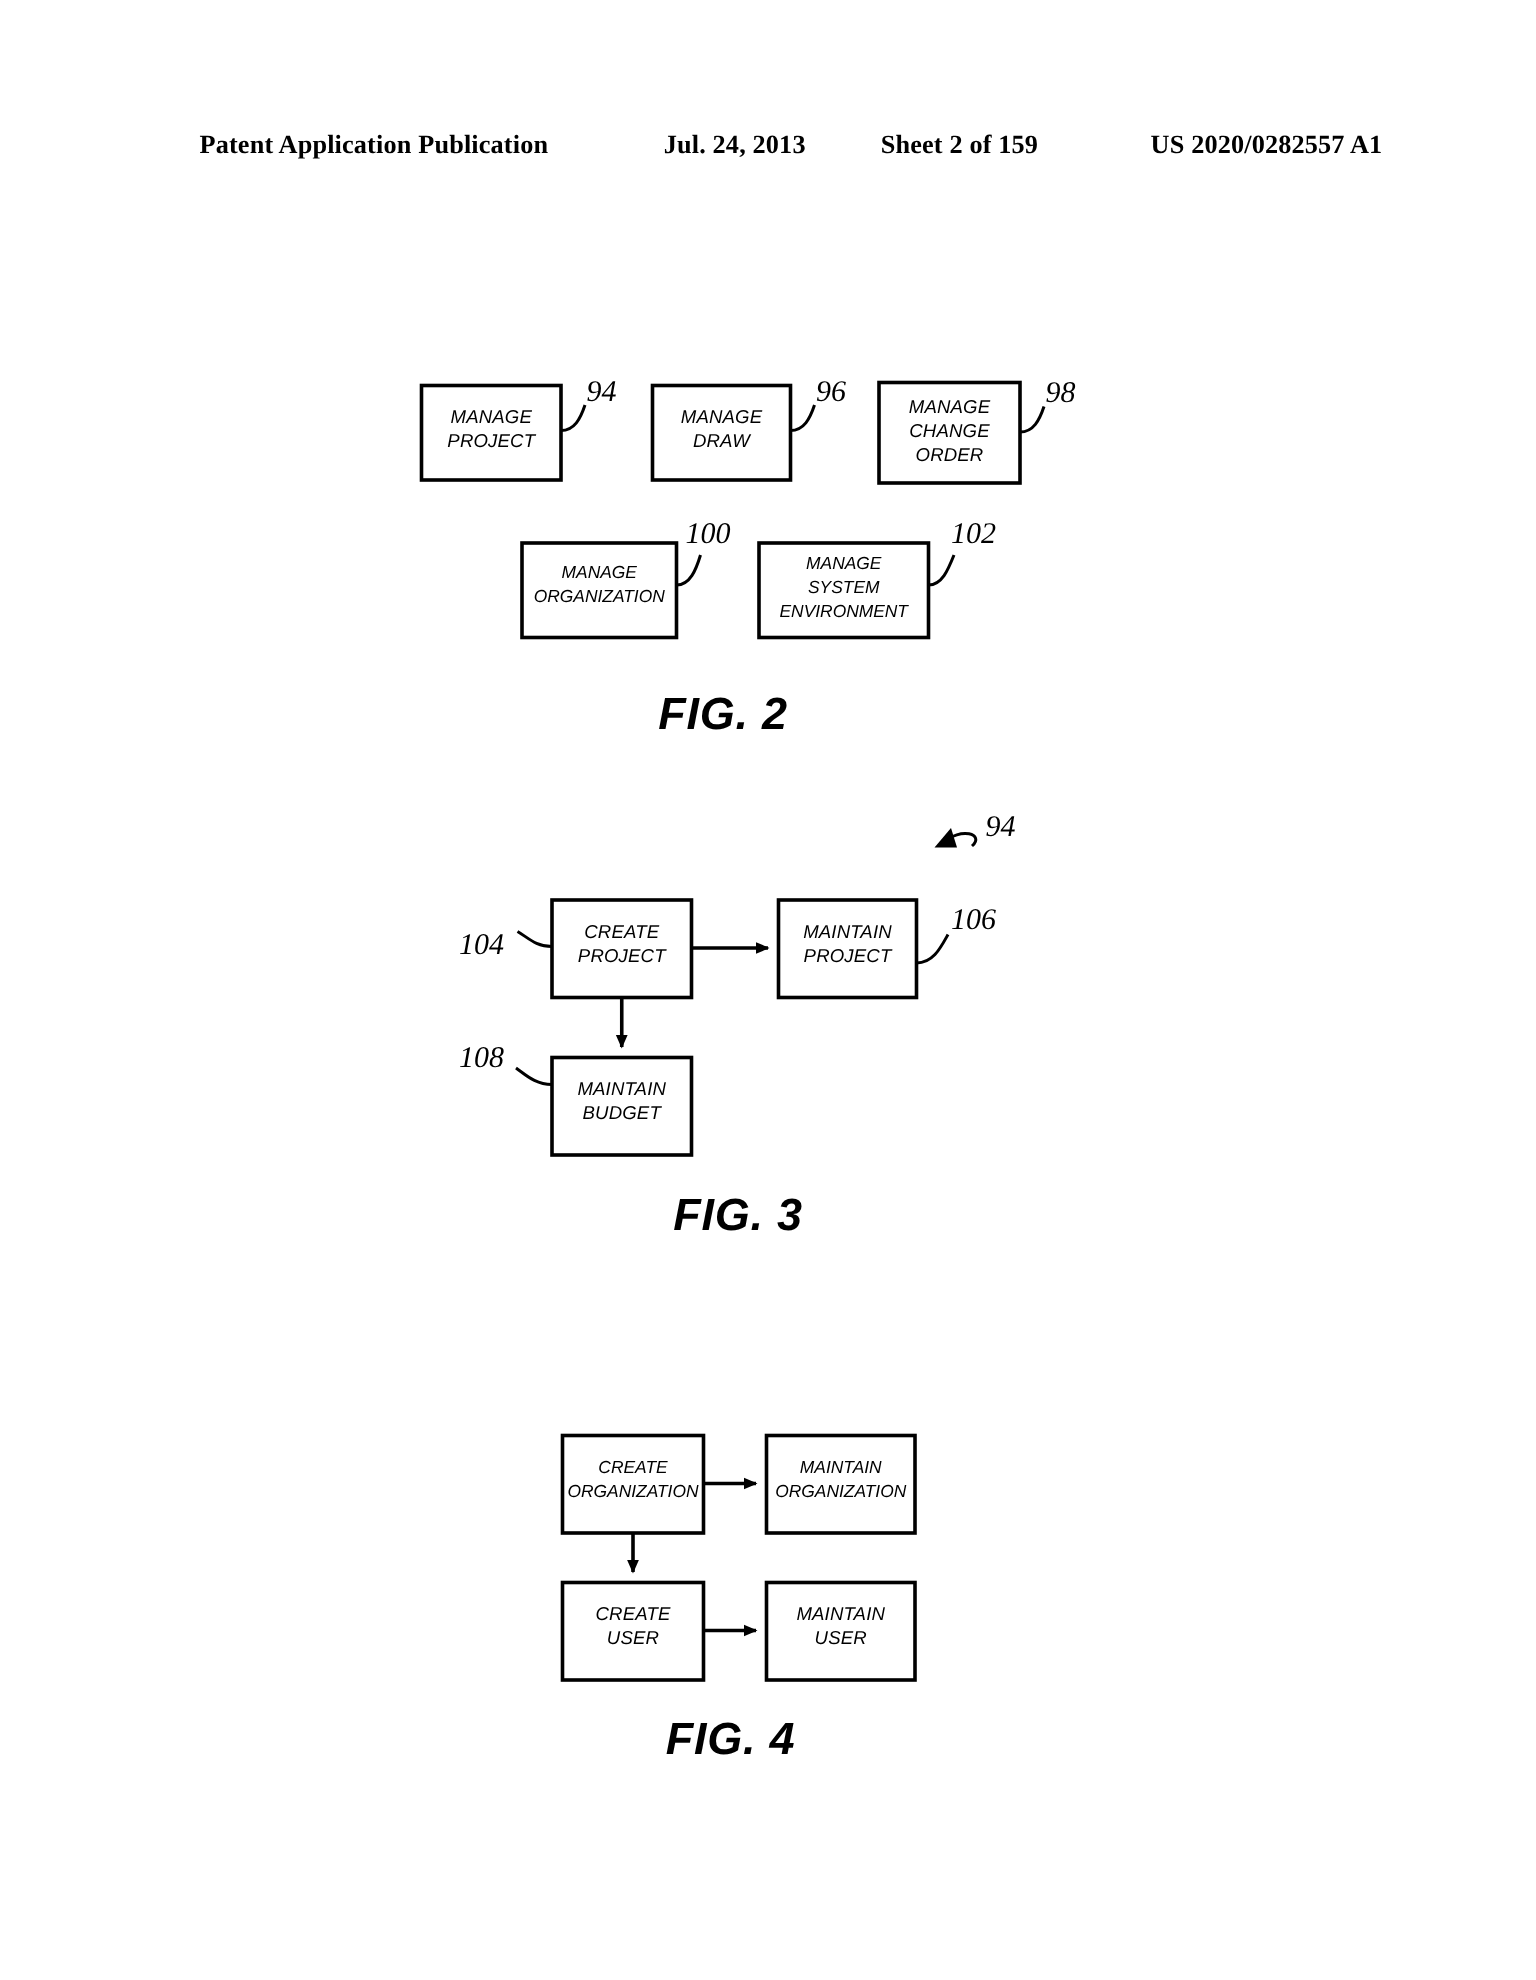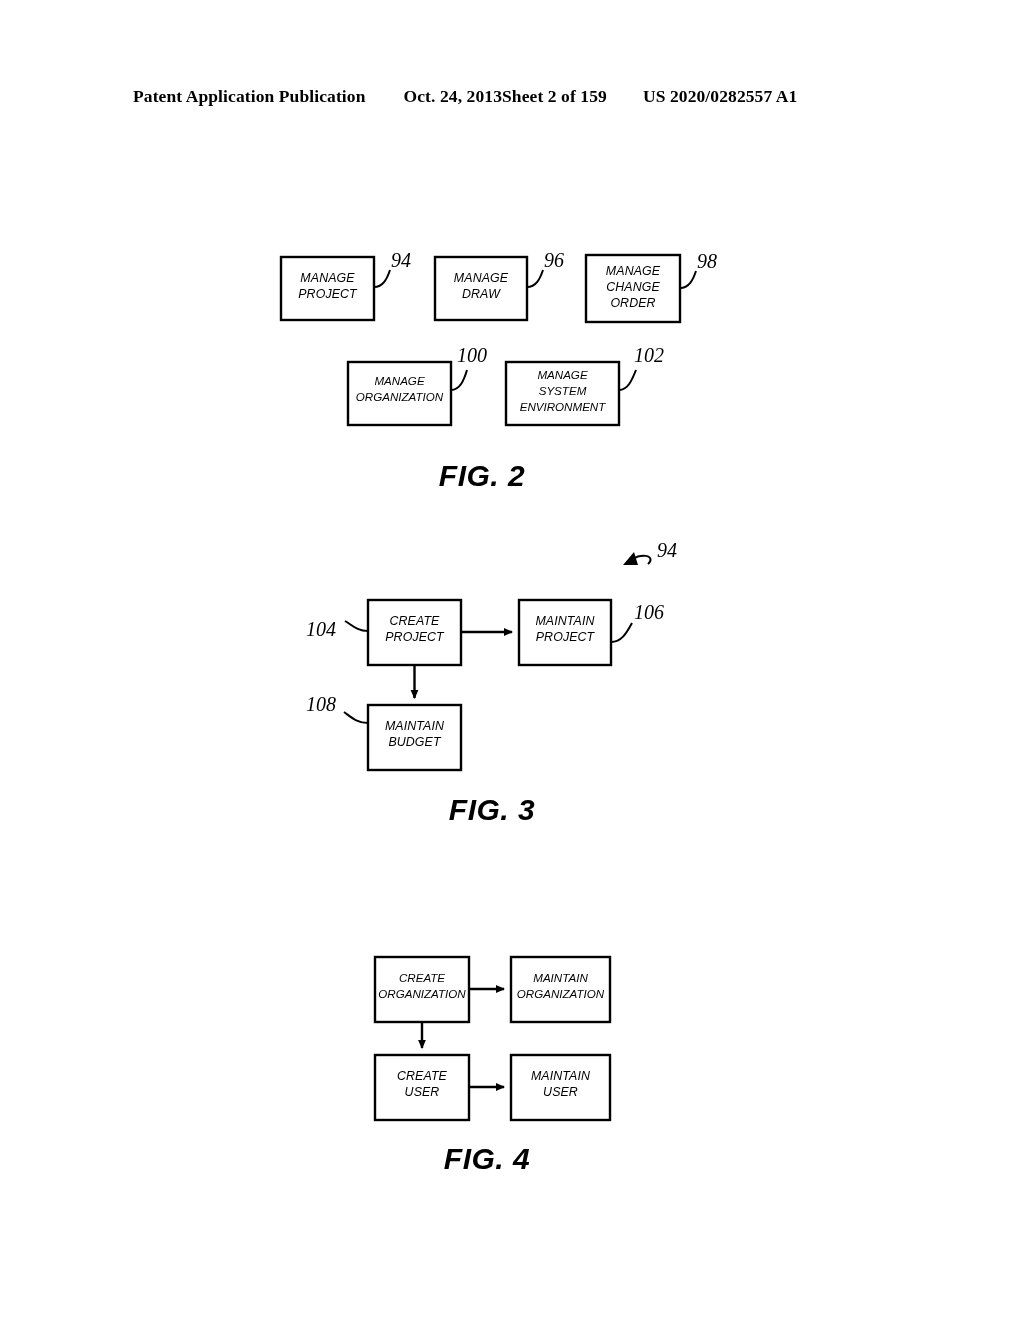--- a/index.html
+++ b/index.html
@@ -23,24 +23,25 @@
     top: 86px;
     left: 133px;
     width: 760px;
     display: flex;
     align-items: baseline;
     font-family: "Liberation Serif", serif;
     font-weight: bold;
     font-size: 17.5px;
     letter-spacing: 0.1px;
     white-space: nowrap;
+    gap: 39px;
   }
   .hdr-pub   { }
   .hdr-date  { margin-left: 38px; }
-  .hdr-sheet { }
+  .hdr-sheet { margin-left: 11px; }
   .hdr-num   { margin-left: 36px; }
 
   
   .figure {
     position: absolute;
     left: 0;
     width: 1024px;
   }
   #figure-2 { top: 230px;  height: 270px; }
   #figure-3 { top: 520px;  height: 320px; }
@@ -96,21 +97,21 @@
     fill: none;
     stroke: #000000;
     stroke-width: 2.4;
   }
 </style>
 </head>
 <body>
 
 <div class="page-header">
   <span class="hdr-pub">Patent Application Publication</span>
-  <span class="hdr-date">Oct. 24, 2013</span>
+  <span class="hdr-date">Jul. 24, 2013</span>
   <span class="hdr-sheet">Sheet 2 of 159</span>
   <span class="hdr-num">US 2020/0282557 A1</span>
 </div>
 
 <div class="figure" id="figure-2">
   <svg viewBox="0 0 1024 270" width="1024" height="270" xmlns="http://www.w3.org/2000/svg">
 
     <g>
       <rect class="node-rect" x="281" y="27" width="93" height="63"></rect>
       <text class="box-label" x="327.5" y="52">MANAGE</text>

